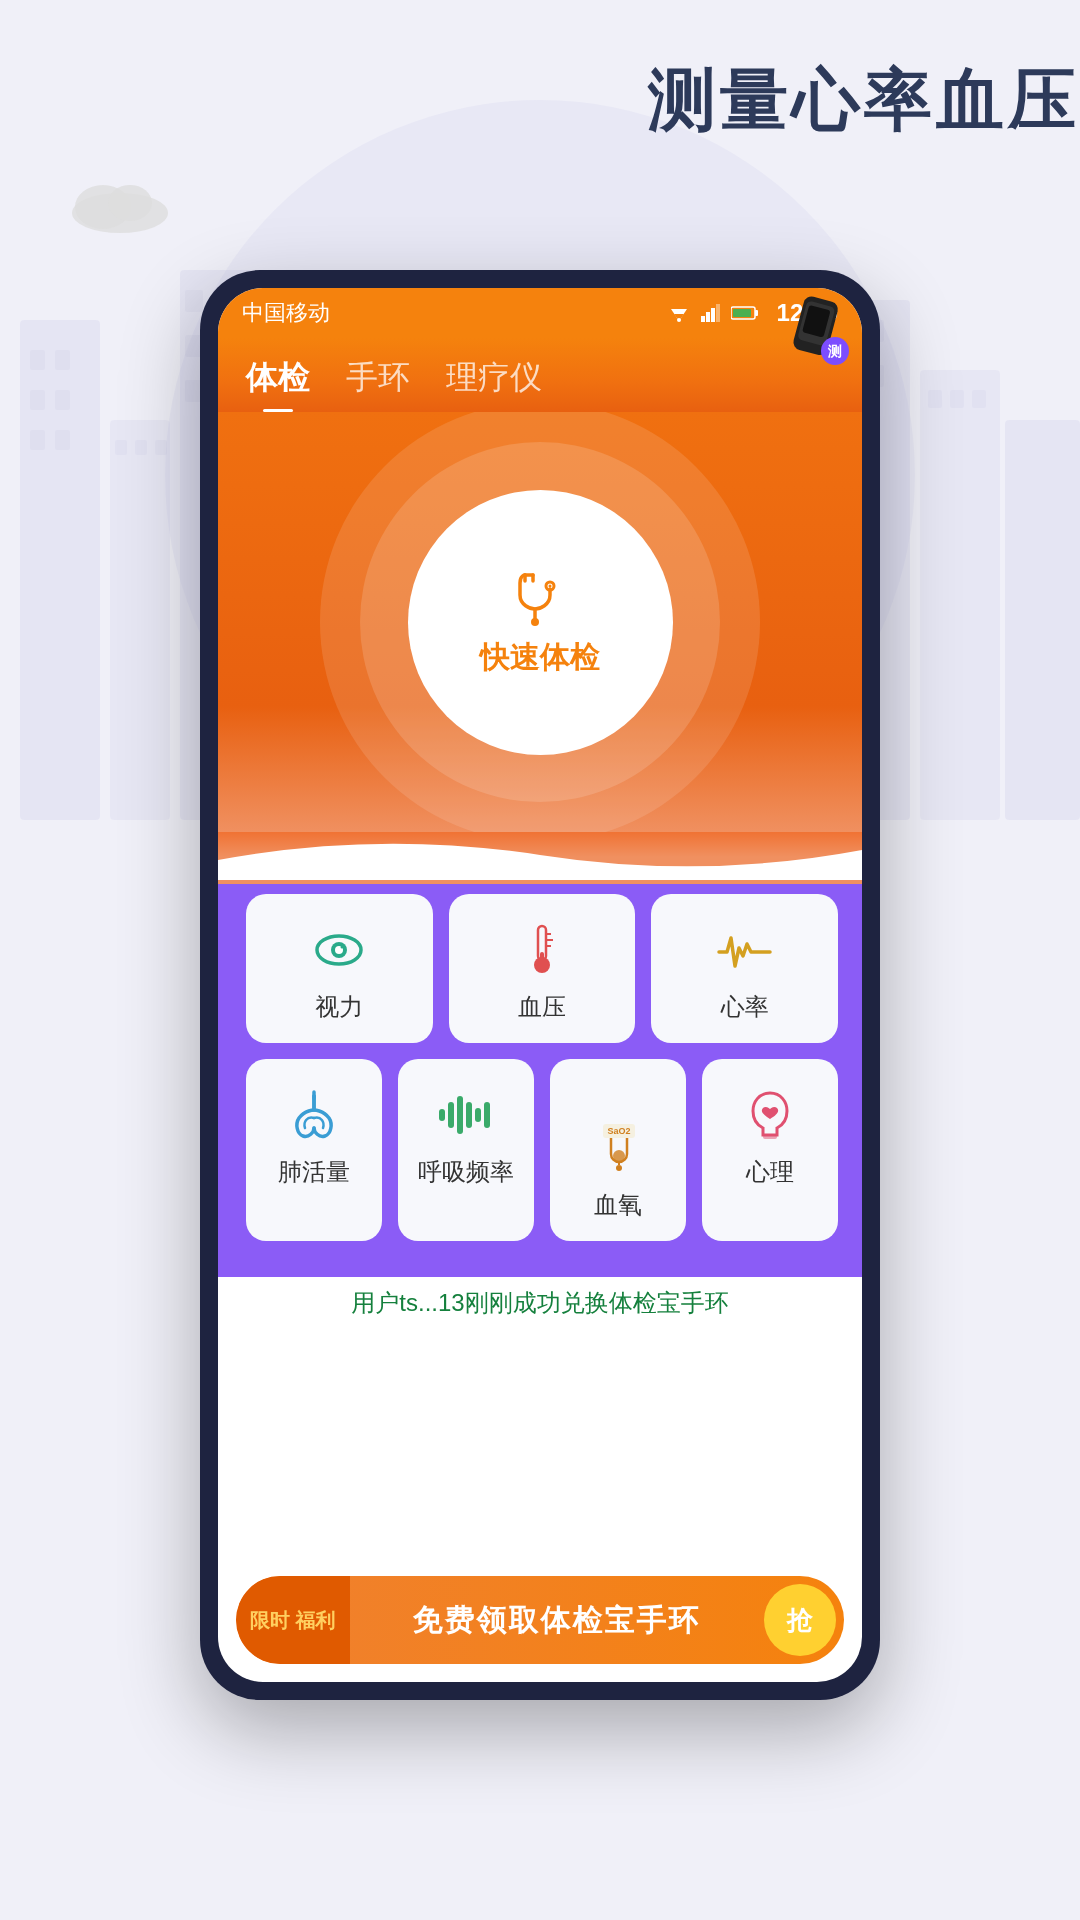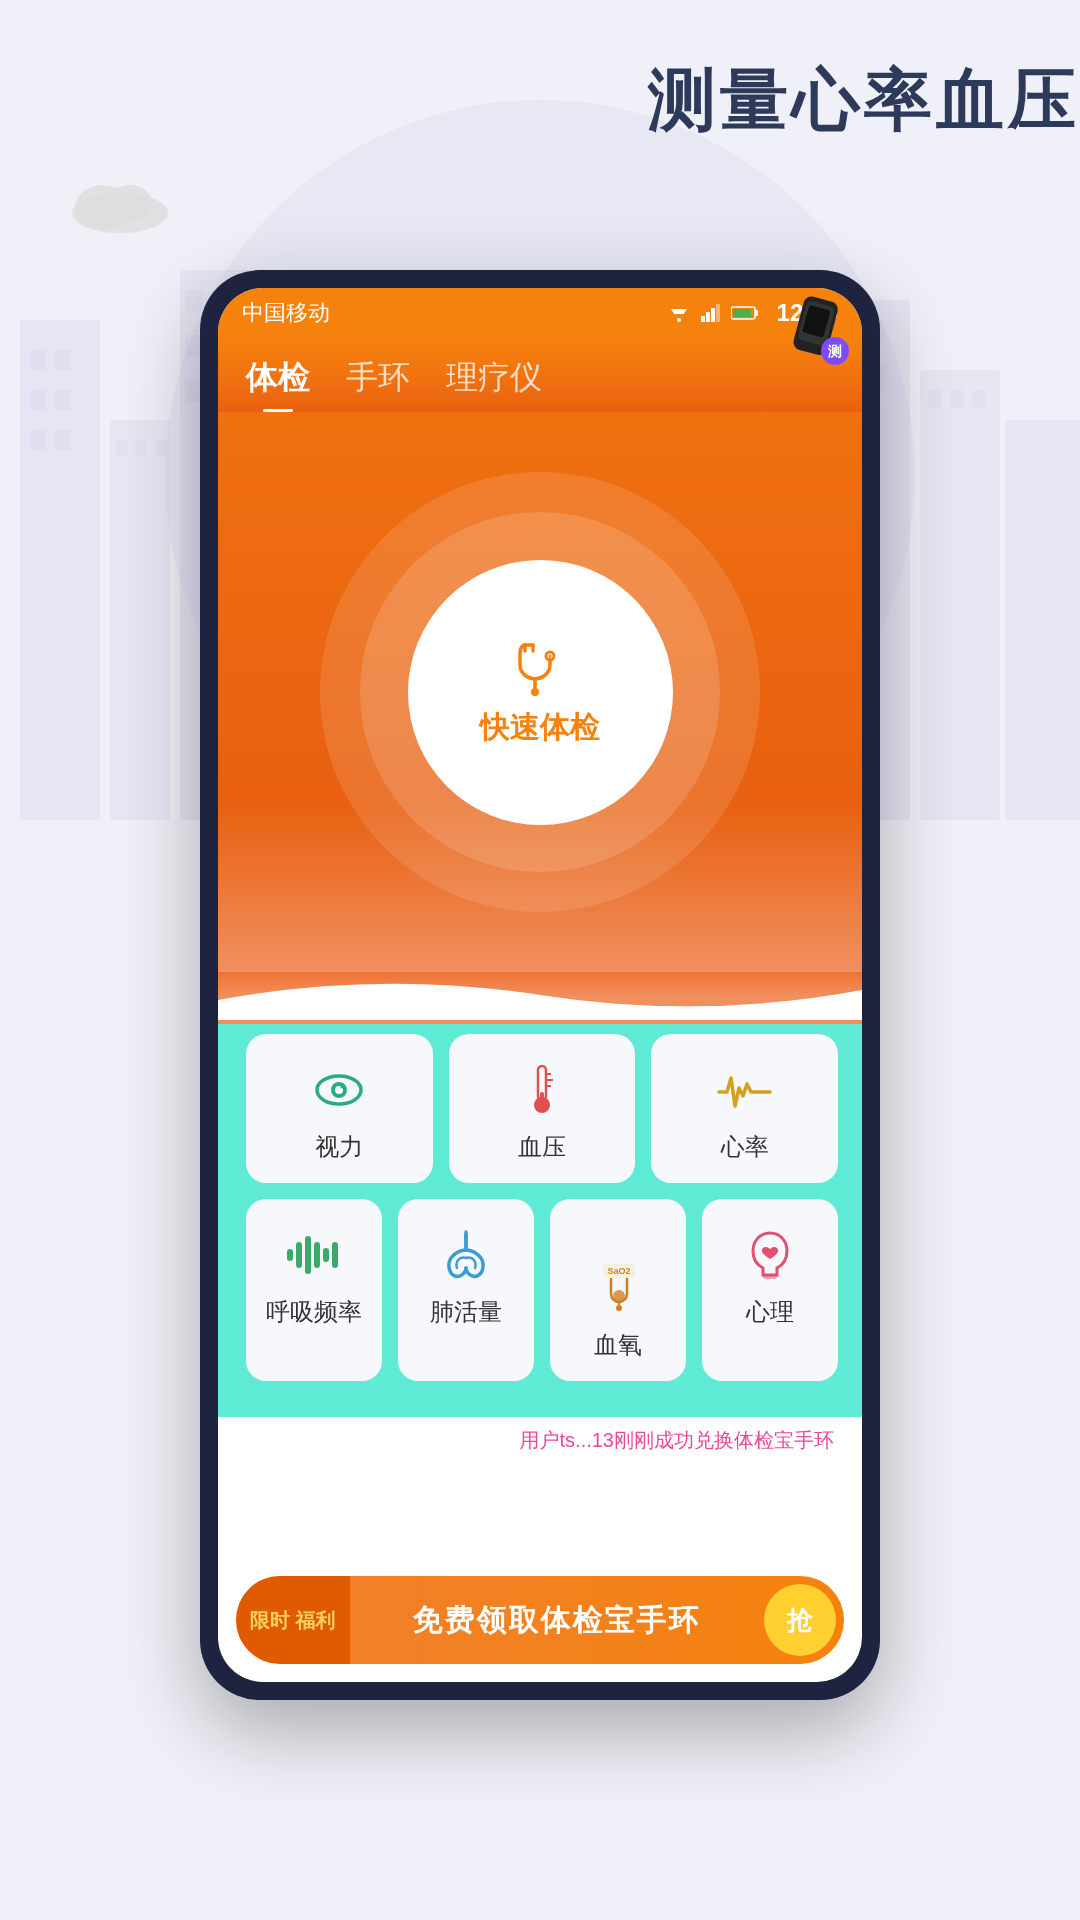--- a/index.html
+++ b/index.html
@@ -131,21 +131,21 @@
       transform: translateX(-50%);
       width: 30px;
       height: 3px;
       background: #fff;
       border-radius: 2px;
     }
 
     
     .orange-section {
       background: linear-gradient(180deg, #f07010 0%, #e86010 70%, #f09060 100%);
-      height: 560px;
+      height: 420px;
       position: relative;
       display: flex;
       align-items: center;
       justify-content: center;
       overflow: hidden;
     }
 
     
     .circle-outer {
       position: absolute;
@@ -179,21 +179,21 @@
     }
 
     .quick-exam-label {
       font-size: 30px;
       color: #f5820d;
       font-weight: 600;
     }
 
     
     .grid-section {
-      background: #5eead4;
+      background: #8b5cf6;
       padding: 10px 24px 20px 28px;
     }
 
     .grid-row {
       display: flex;
       gap: 16px;
       margin-bottom: 16px;
     }
 
     .grid-item {
@@ -228,23 +228,23 @@
     .icon-heart-rate { color: #d4a020; }
     .icon-lung { color: #3a9dd4; }
     .icon-breath { color: #3aaa6a; }
     .icon-blood-oxygen { color: #d08020; margin-top: 33px; }
     .icon-mental { color: #e05070; }
 
     
     .ticker {
       background: #fff;
       padding: 10px 28px;
-      font-size: 20px;
-      color: #ec4899;
-      text-align: right;
+      font-size: 24px;
+      color: #15803d;
+      text-align: center;
     }
 
     
     .bottom-banner {
       position: absolute;
       bottom: 18px;
       left: 18px;
       right: 18px;
       height: 88px;
       background: linear-gradient(90deg, #f08030 0%, #f5820d 100%);
@@ -465,50 +465,50 @@
             <svg width="55" height="40" viewBox="0 0 55 40">
               <polyline points="2,22 10,22 14,8 18,36 22,18 26,26 30,14 34,22 42,22 53,22" fill="none" stroke="#d4a020" stroke-width="3.5" stroke-linecap="round" stroke-linejoin="round"></polyline>
             </svg>
           </div>
           <span class="grid-label">心率</span>
         </div>
       </div>
 
       <div class="grid-row">
         <div class="grid-item">
+          <div class="grid-icon icon-lung">
+            <svg width="55" height="50" viewBox="0 0 55 50">
+
+              <path d="M27,6 L27,20 C27,20 18,20 12,28 C8,34 10,44 16,46 C22,48 27,42 27,38" fill="none" stroke="#3a9dd4" stroke-width="3.5" stroke-linecap="round"></path>
+
+              <path d="M27,6 L27,20 C27,20 36,20 42,28 C46,34 44,44 38,46 C32,48 27,42 27,38" fill="none" stroke="#3a9dd4" stroke-width="3.5" stroke-linecap="round"></path>
+
+              <line x1="27" y1="2" x2="27" y2="8" stroke="#3a9dd4" stroke-width="3.5" stroke-linecap="round"></line>
+
+              <path d="M27,28 C20,26 16,32 18,38" fill="none" stroke="#3a9dd4" stroke-width="2.5" stroke-linecap="round"></path>
+              <path d="M27,28 C34,26 38,32 36,38" fill="none" stroke="#3a9dd4" stroke-width="2.5" stroke-linecap="round"></path>
+            </svg>
+          </div>
+          <span class="grid-label">肺活量</span>
+        </div>
+        <div class="grid-item">
           <div class="grid-icon icon-breath">
             <svg width="58" height="42" viewBox="0 0 58 42">
 
               <rect x="2" y="15" width="6" height="12" rx="3" fill="#3aaa6a"></rect>
               <rect x="11" y="8" width="6" height="26" rx="3" fill="#3aaa6a"></rect>
               <rect x="20" y="2" width="6" height="38" rx="3" fill="#3aaa6a"></rect>
               <rect x="29" y="8" width="6" height="26" rx="3" fill="#3aaa6a"></rect>
               <rect x="38" y="14" width="6" height="14" rx="3" fill="#3aaa6a"></rect>
               <rect x="47" y="8" width="6" height="26" rx="3" fill="#3aaa6a"></rect>
             </svg>
           </div>
           <span class="grid-label">呼吸频率</span>
         </div>
         <div class="grid-item">
-          <div class="grid-icon icon-lung">
-            <svg width="55" height="50" viewBox="0 0 55 50">
-
-              <path d="M27,6 L27,20 C27,20 18,20 12,28 C8,34 10,44 16,46 C22,48 27,42 27,38" fill="none" stroke="#3a9dd4" stroke-width="3.5" stroke-linecap="round"></path>
-
-              <path d="M27,6 L27,20 C27,20 36,20 42,28 C46,34 44,44 38,46 C32,48 27,42 27,38" fill="none" stroke="#3a9dd4" stroke-width="3.5" stroke-linecap="round"></path>
-
-              <line x1="27" y1="2" x2="27" y2="8" stroke="#3a9dd4" stroke-width="3.5" stroke-linecap="round"></line>
-
-              <path d="M27,28 C20,26 16,32 18,38" fill="none" stroke="#3a9dd4" stroke-width="2.5" stroke-linecap="round"></path>
-              <path d="M27,28 C34,26 38,32 36,38" fill="none" stroke="#3a9dd4" stroke-width="2.5" stroke-linecap="round"></path>
-            </svg>
-          </div>
-          <span class="grid-label">肺活量</span>
-        </div>
-        <div class="grid-item">
           <div class="grid-icon icon-blood-oxygen">
             <svg width="38" height="52" viewBox="0 0 38 52">
 
               <rect x="12" y="4" width="16" height="36" rx="8" fill="none" stroke="#d08020" stroke-width="2.5"></rect>
               <rect x="14" y="28" width="12" height="12" rx="6" fill="#d08020" opacity="0.8"></rect>
 
               <rect x="4" y="2" width="32" height="14" rx="3" fill="#f5f0e0"></rect>
               <text x="20" y="12" text-anchor="middle" font-size="9" fill="#d08020" font-weight="bold">SaO2</text>
 
               <circle cx="20" cy="46" r="3" fill="#d08020"></circle>

